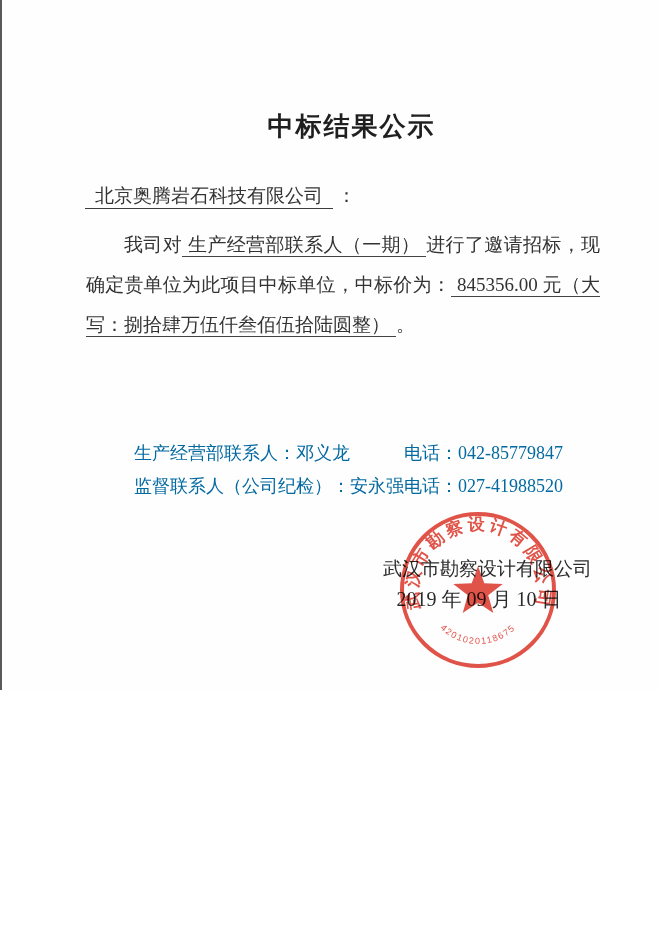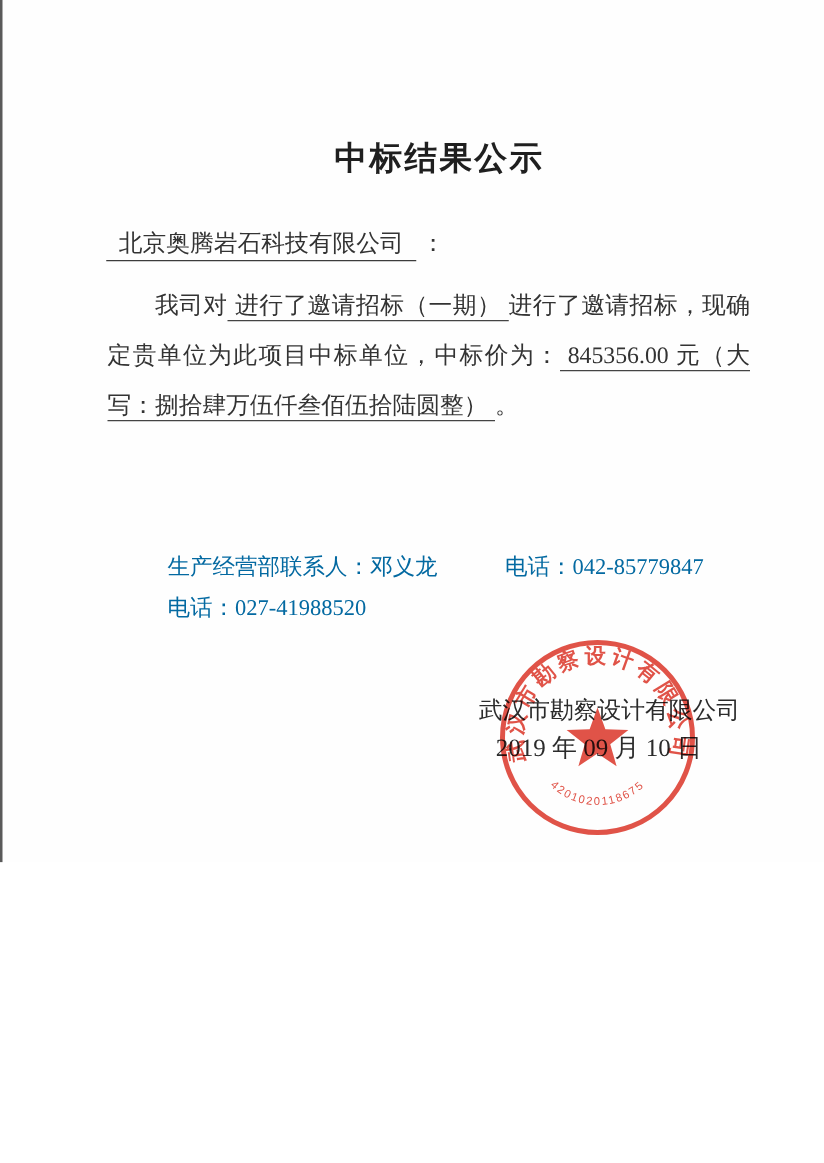--- a/index.html
+++ b/index.html
@@ -101,28 +101,29 @@
 
 <div class="page">
   <div class="scan-edge"></div>
 
   <div class="doc-title">中标结果公示</div>
 
   <div class="addressee">
     <span class="u-name">北京奥腾岩石科技有限公司</span><span class="colon">：</span>
   </div>
 
-  <p class="body-paragraph"><span>我司对</span><span class="ul">进行了邀请招标（一期）</span><span>进行了邀请招标，现确定贵单位为此项目中标单位，中标价为：</span><span class="ul">845356.00 元（大写：捌拾肆万伍仟叁佰伍拾陆圆整）</span><span>。</span></p>
+  <p class="body-paragraph"><span>我司对</span><span class="ul">生产经营部联系人（一期）</span><span>进行了邀请招标，现确定贵单位为此项目中标单位，中标价为：</span><span class="ul">845356.00 元（大写：捌拾肆万伍仟叁佰伍拾陆圆整）</span><span>。</span></p>
 
   <div class="contacts">
     <div class="contact-row">
       <span class="c-label">生产经营部联系人：邓义龙</span>
       <span class="c-phone">电话：042-85779847</span>
     </div>
     <div class="contact-row">
+      <span class="c-label">监督联系人（公司纪检）：安永强</span>
       <span class="c-phone">电话：027-41988520</span>
     </div>
   </div>
 
   <div class="signature">
     <div class="sig-company">武汉市勘察设计有限公司</div>
     <div class="sig-date">2019 年 09 月 10 日</div>
   </div>
 
   <svg class="seal" viewBox="0 0 160 160" xmlns="http://www.w3.org/2000/svg">

